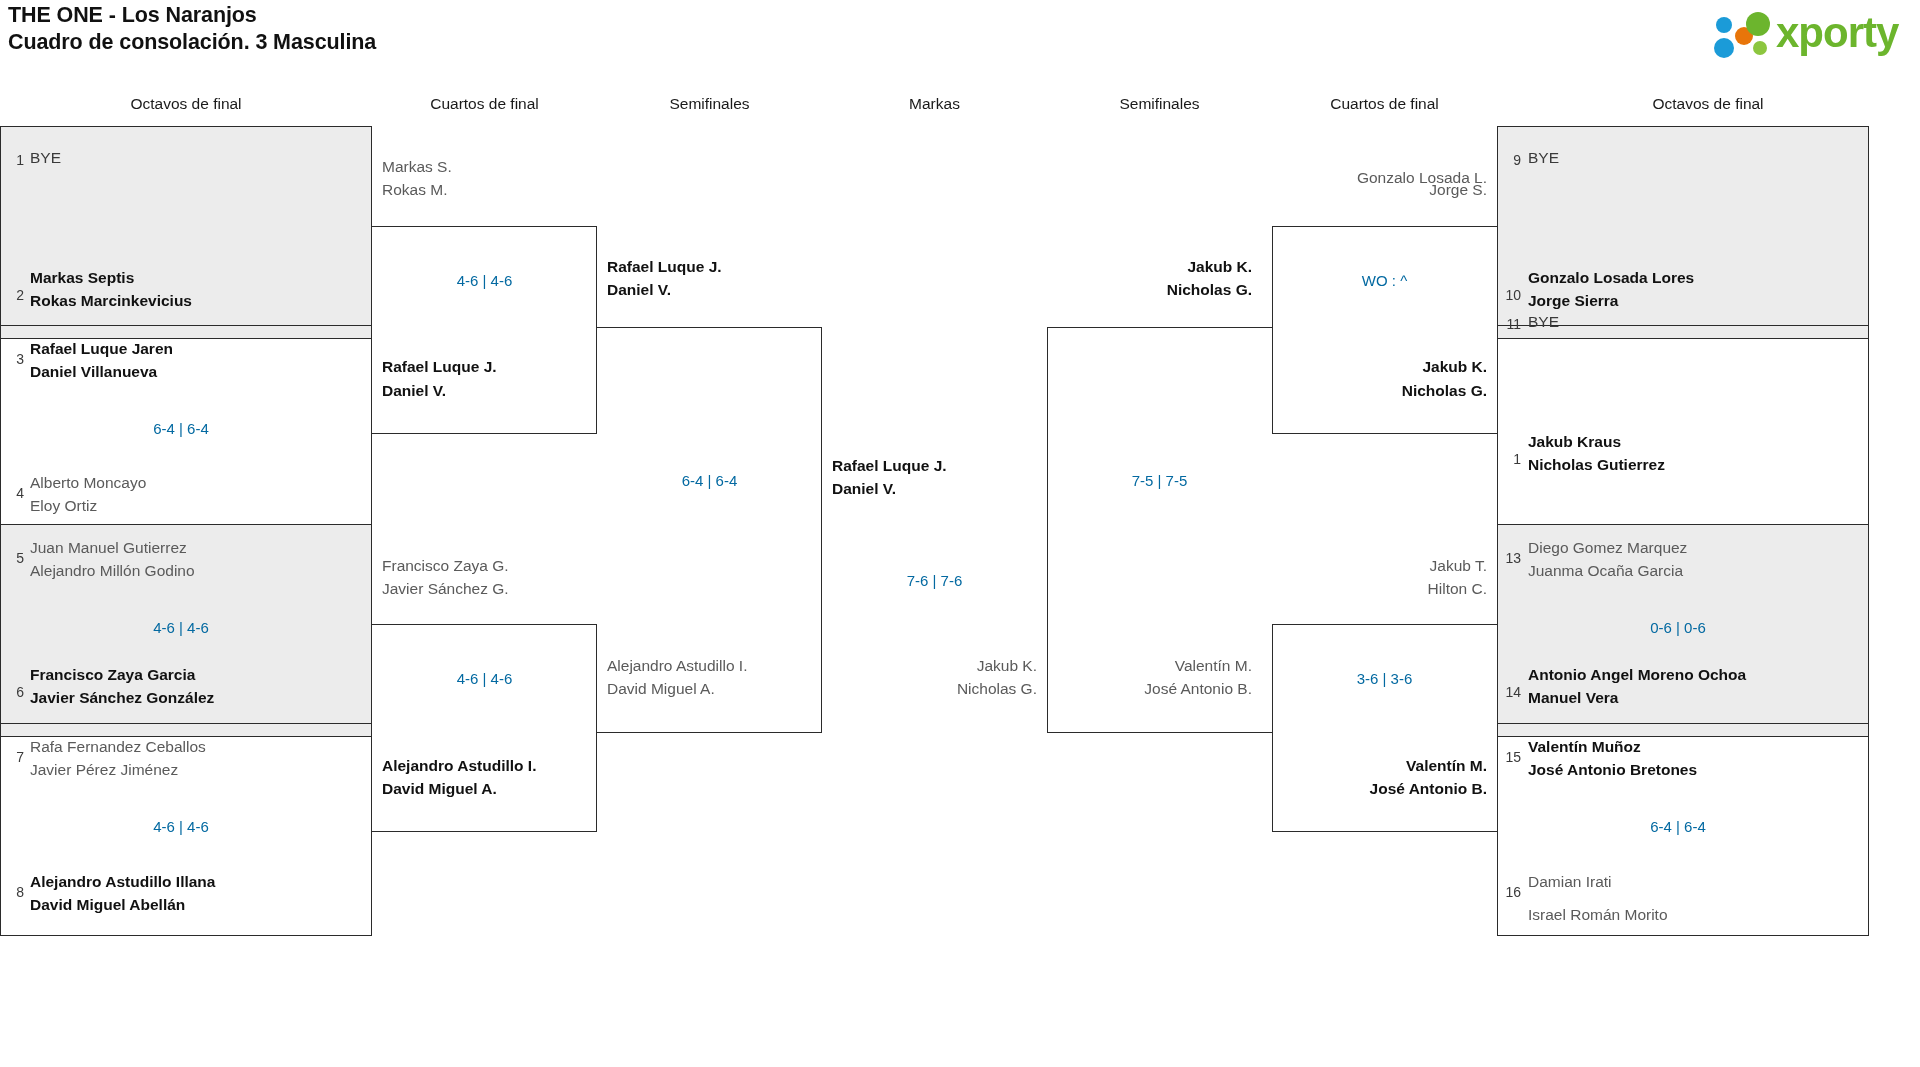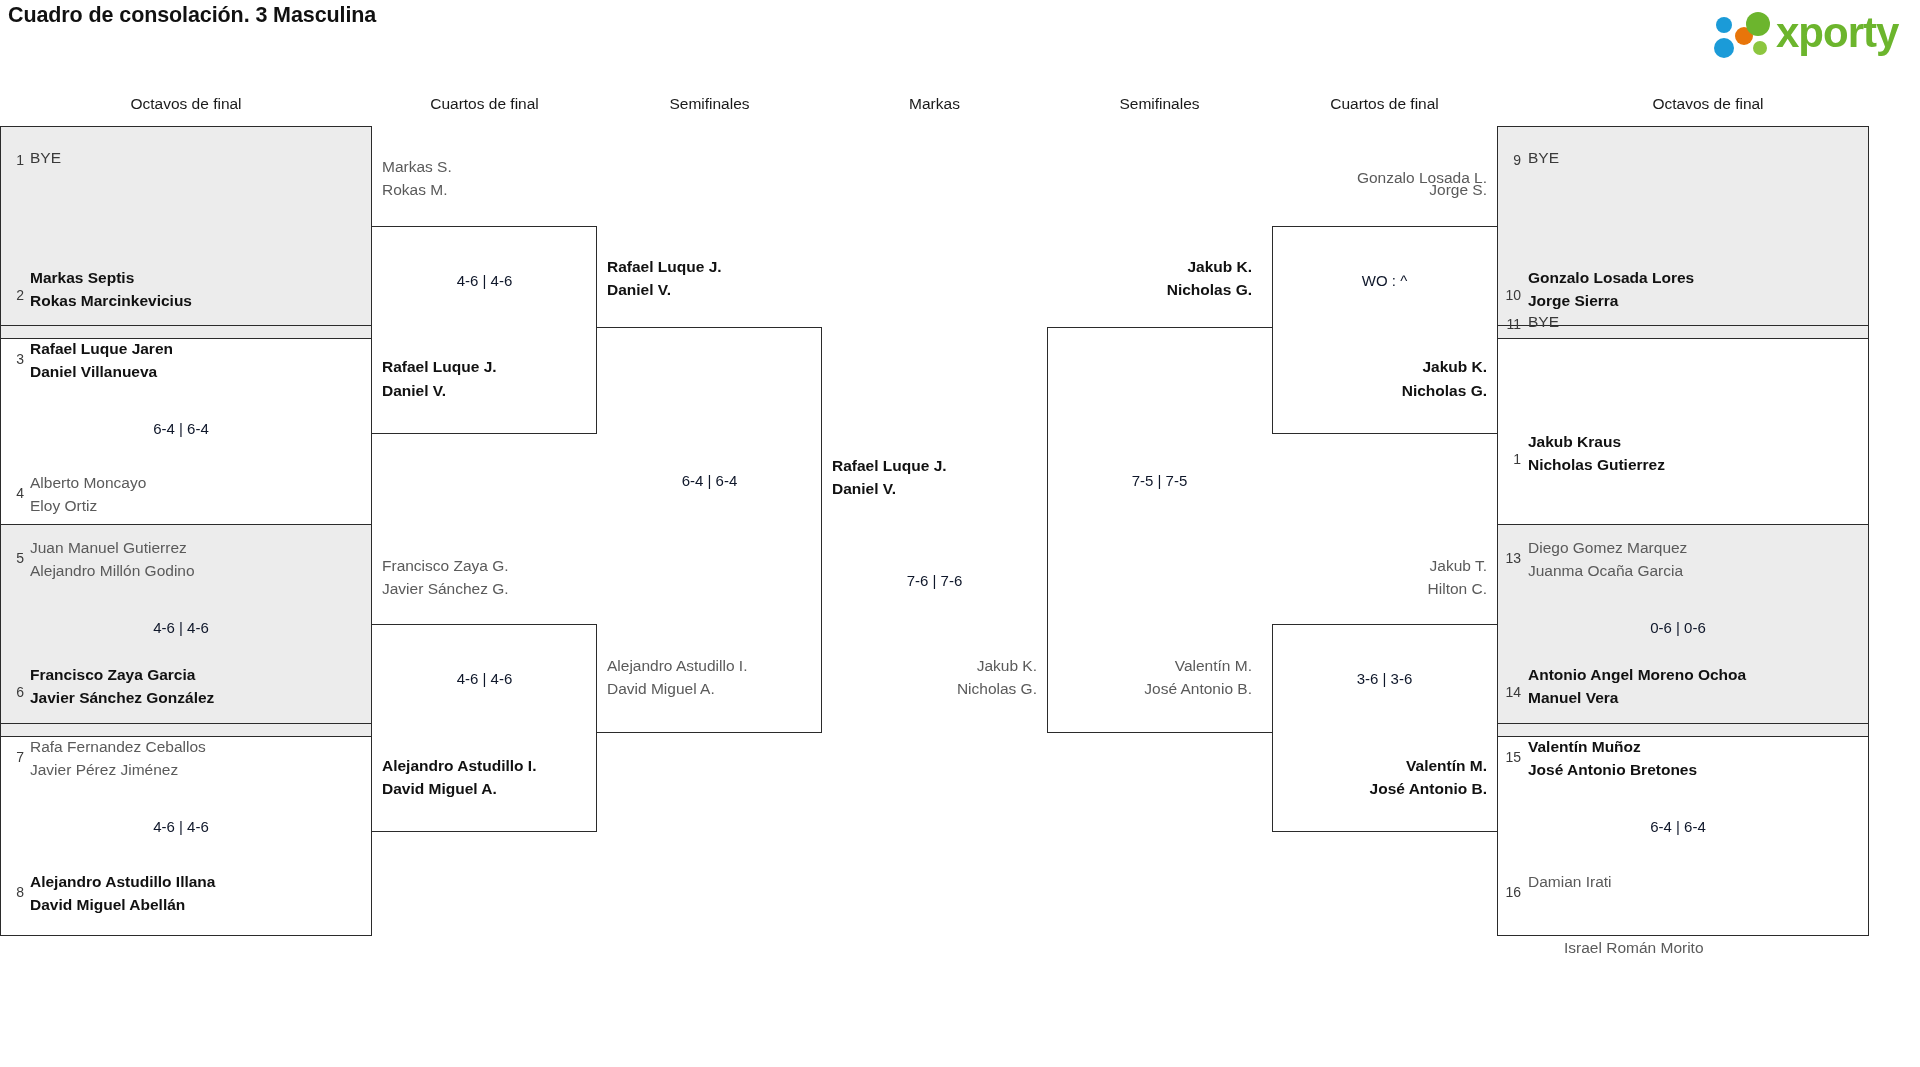--- a/index.html
+++ b/index.html
@@ -30,33 +30,34 @@
   .slot.bordered{border:1.4px solid #2b2b2b;}
 
   .seed{position:absolute;font-size:14px;color:#3a3a3a;width:22px;text-align:right;}
 
   .team{position:absolute;font-size:15.5px;line-height:19.5px;white-space:nowrap;}
   .team.win{font-weight:700;color:#111;}
   .team.lose{font-weight:400;color:#5a5a5a;}
   .team.bye{font-weight:400;color:#3a3a3a;}
   .team.rt{text-align:right;}
 
-  .score{position:absolute;font-size:15px;color:#0f172a;white-space:nowrap;text-align:center;}
+  .score{position:absolute;font-size:15px;color:#0369a1;white-space:nowrap;text-align:center;}
 
   
   .conn{position:absolute;box-sizing:border-box;border:1.4px solid #2b2b2b;}
   .conn.noleft{border-left:none;}
   .conn.noright{border-right:none;}
 </style>
 </head>
 <body>
 
 <div id="stage">
 
   <div class="title-block">
+    <div class="title-line">THE ONE - Los Naranjos</div>
     <div class="title-line">Cuadro de consolación. 3 Masculina</div>
   </div>
 
   <div class="logo">
     <svg class="logo-dots" viewBox="0 0 62 46">
       <circle cx="10" cy="13" r="8" fill="#1b9bd8"></circle>
       <circle cx="10" cy="36" r="10" fill="#1b9bd8"></circle>
       <circle cx="30" cy="24" r="9" fill="#e8750a"></circle>
       <circle cx="44" cy="12" r="12" fill="#6cb52d"></circle>
       <circle cx="46" cy="36" r="7" fill="#8cc63f"></circle>
@@ -196,15 +197,15 @@
   <div class="team win" style="left:1528px;top:688px;">Manuel Vera</div>
 
   <div class="seed" style="left:1499px;top:749px;">15</div>
   <div class="team win" style="left:1528px;top:737px;">Valentín Muñoz</div>
   <div class="team win" style="left:1528px;top:760px;">José Antonio Bretones</div>
 
   <div class="score" style="left:1583px;top:818px;width:190px;">6-4 | 6-4</div>
 
   <div class="seed" style="left:1499px;top:884px;">16</div>
   <div class="team lose" style="left:1528px;top:872px;">Damian Irati</div>
-  <div class="team lose" style="left:1528px;top:938px;margin-left:36px;">Israel Román Morito</div>
+  <div class="team lose" style="left:1528px;top:905px;">Israel Román Morito</div>
 
 </div>
 
 </body></html>

